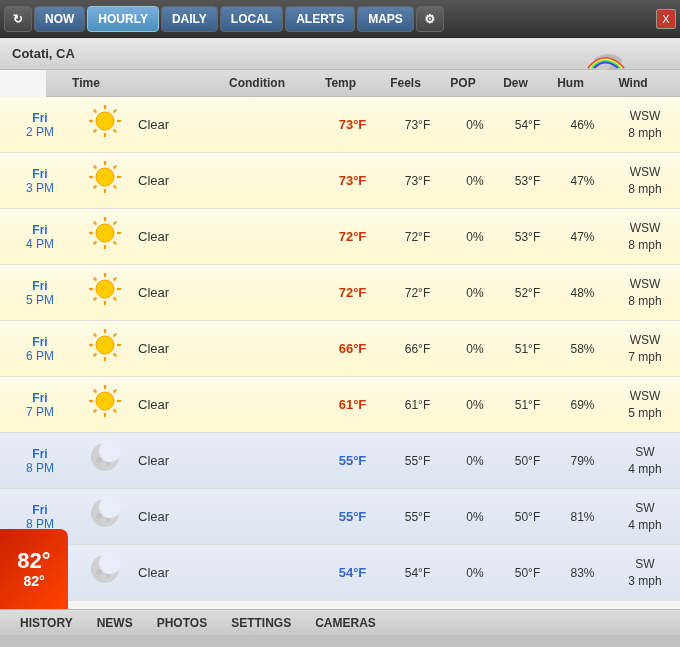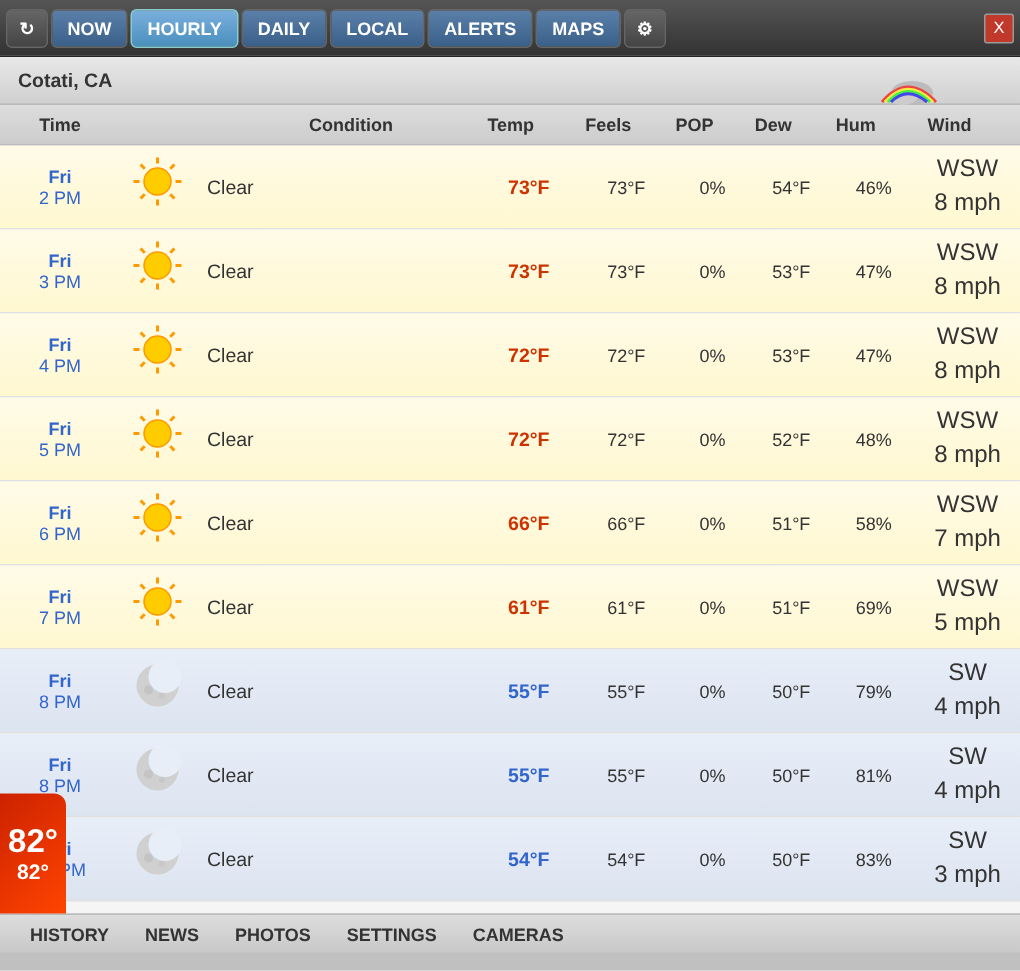--- a/index.html
+++ b/index.html
@@ -94,20 +94,21 @@
     
     .table-header {
       display: grid;
       grid-template-columns: 80px 80px 1fr 65px 65px 50px 55px 55px 70px 12px;
       background: linear-gradient(to bottom, #ddd, #ccc);
       border-bottom: 1px solid #bbb;
       padding: 4px 0;
       font-weight: bold;
       color: #333;
       font-size: 12px;
+      margin-left: 46px;
     }
     .table-header > div {
       text-align: center;
       padding: 2px 0;
     }
 
     
     .weather-table {
       overflow-y: auto;
       flex: 1;
@@ -158,21 +159,21 @@
       color: #3366cc;
     }
     .data-cell {
       text-align: center;
       color: #333;
       font-size: 12px;
     }
     .wind-cell {
       text-align: center;
       color: #333;
-      font-size: 16px;
+      font-size: 12px;
       line-height: 1.4;
     }
 
     
     .weather-table::-webkit-scrollbar { width: 12px; }
     .weather-table::-webkit-scrollbar-track { background: #ddd; }
     .weather-table::-webkit-scrollbar-thumb { background: #aaa; border: 1px solid #999; }
 
     
     .bottom-bar {
@@ -192,21 +193,21 @@
       cursor: pointer;
       border: none;
       background: transparent;
     }
 
     
     .temp-overlay {
       position: absolute;
       bottom: 38px;
       left: 0;
-      width: 44px;
+      width: 68px;
       height: 80px;
       background: linear-gradient(135deg, #cc2200, #ff4400);
       border-radius: 0 8px 0 0;
       display: flex;
       flex-direction: column;
       align-items: center;
       justify-content: center;
       color: #fff;
       z-index: 10;
     }

